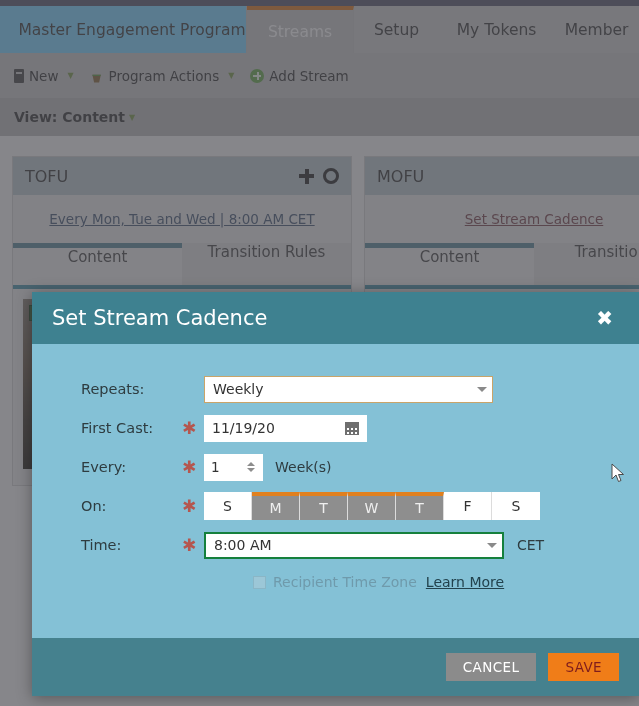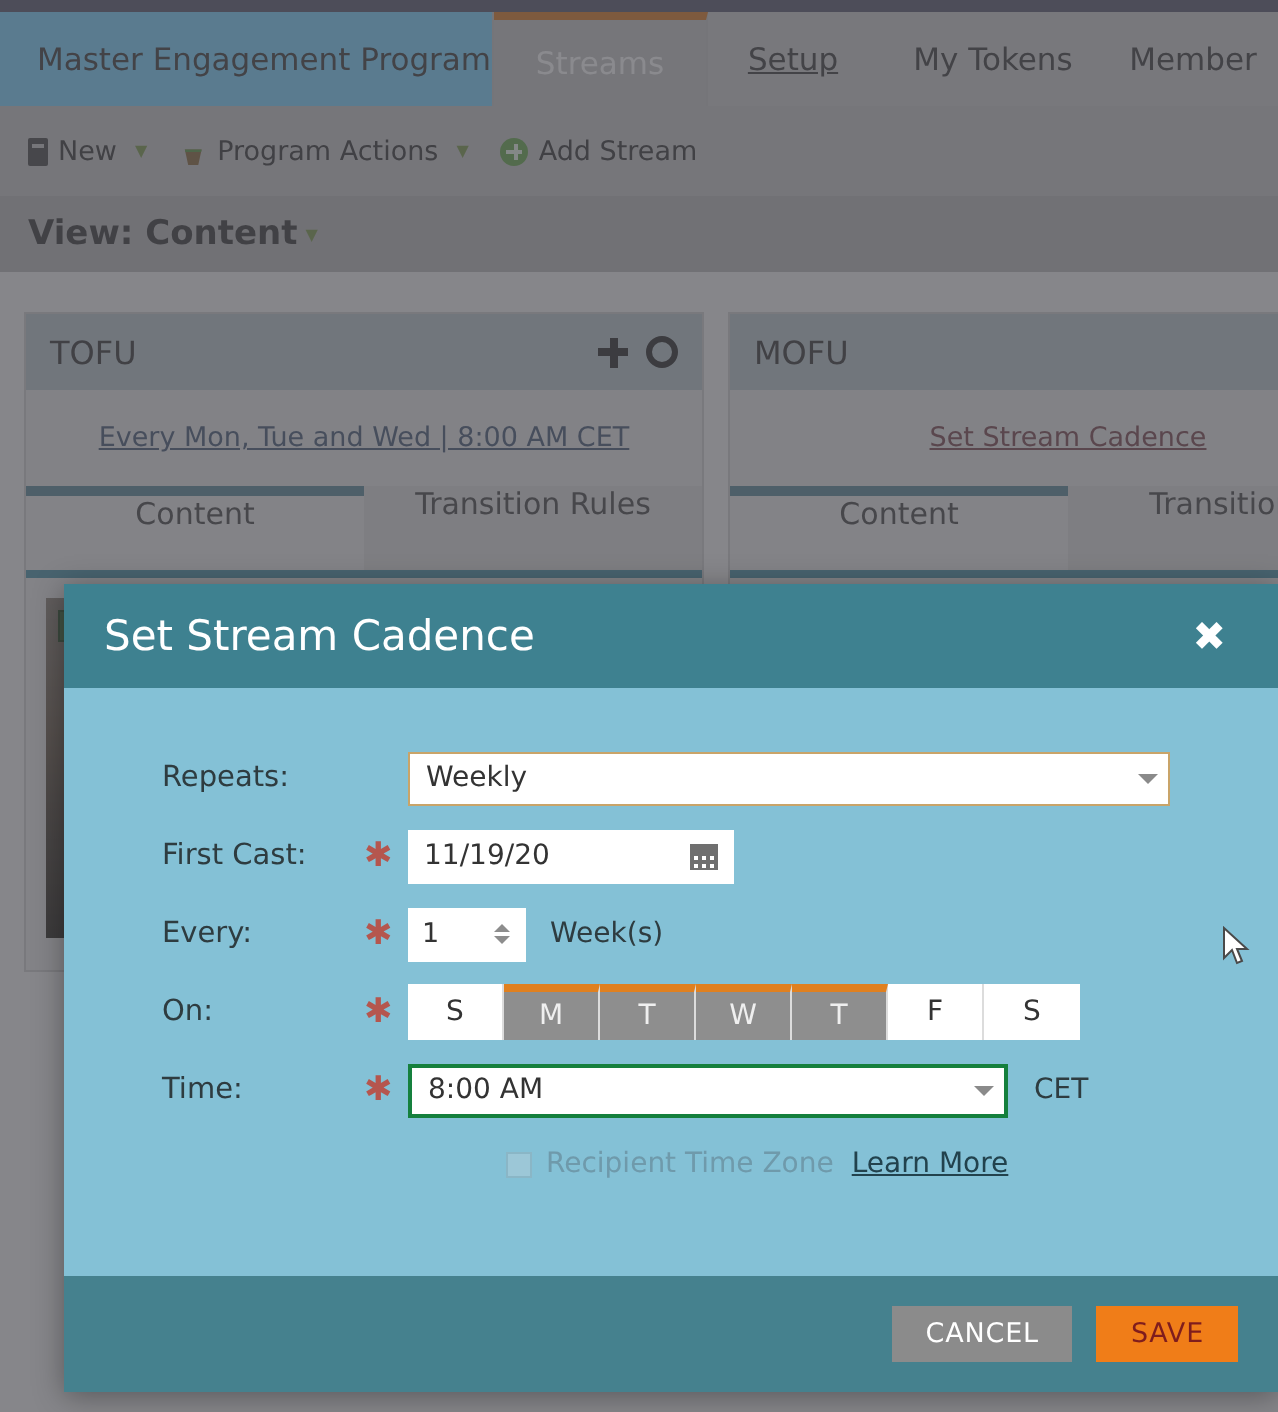--- a/index.html
+++ b/index.html
@@ -98,21 +98,21 @@
   .ic-plus-green::before { left:3px; top:6.2px; width:8px; height:2px; }
   .ic-plus-green::after  { left:6.2px; top:3px; width:2px; height:8px; }
 
   
   .viewbar {
     position:absolute; left:0; top:98px; width:639px; height:38px;
     background:#b8b8b8;
     display:flex; align-items:center;
   }
   .viewbar-label {
-    margin-left:14px; font-size:17px; color:#3c3c3c; font-weight:bold;
+    margin-left:14px; font-size:14px; color:#3c3c3c; font-weight:bold;
   }
 
   
   .canvas {
     position:absolute; left:0; top:136px; width:639px; height:570px;
     background:#efefef;
   }
 
   
   .card {
@@ -242,21 +242,21 @@
   .sel-arrow {
     width:20px; flex:0 0 auto; display:flex;
     align-items:center; justify-content:center;
   }
   .sel-arrow i {
     display:block; width:0; height:0;
     border-left:5px solid transparent;
     border-right:5px solid transparent;
     border-top:5px solid #8a8a8a;
   }
-  .sel-repeats { width:381px; }
+  .sel-repeats { width:289px; }
   .sel-time { width:300px; }
 
   .date-wrap {
     width:163px; height:27px; background:#fff;
     display:flex; align-items:center;
   }
   .date-val { font-size:14px; color:#333; padding-left:8px; flex:1 1 auto; }
   .cal-icon {
     width:14px; height:13px; margin-right:8px; flex:0 0 auto;
     background:
@@ -335,21 +335,21 @@
 
   <div class="top-strip"></div>
 
   <div class="tabbar">
     <div class="tab inactive-light" style="left:0; width:247px;">
       <span>Master Engagement Program</span>
     </div>
     <div class="tab active" style="left:247px; width:107px;">
       <span>Streams</span>
     </div>
-    <div class="tab plain" style="left:354px; width:85px;text-decoration:underline;">
+    <div class="tab plain" style="left:354px; width:85px;">
       <span>Setup</span>
     </div>
     <div class="tab plain" style="left:439px; width:115px;">
       <span>My Tokens</span>
     </div>
     <div class="tab plain" style="left:554px; width:85px;">
       <span>Member</span>
     </div>
   </div>
 

